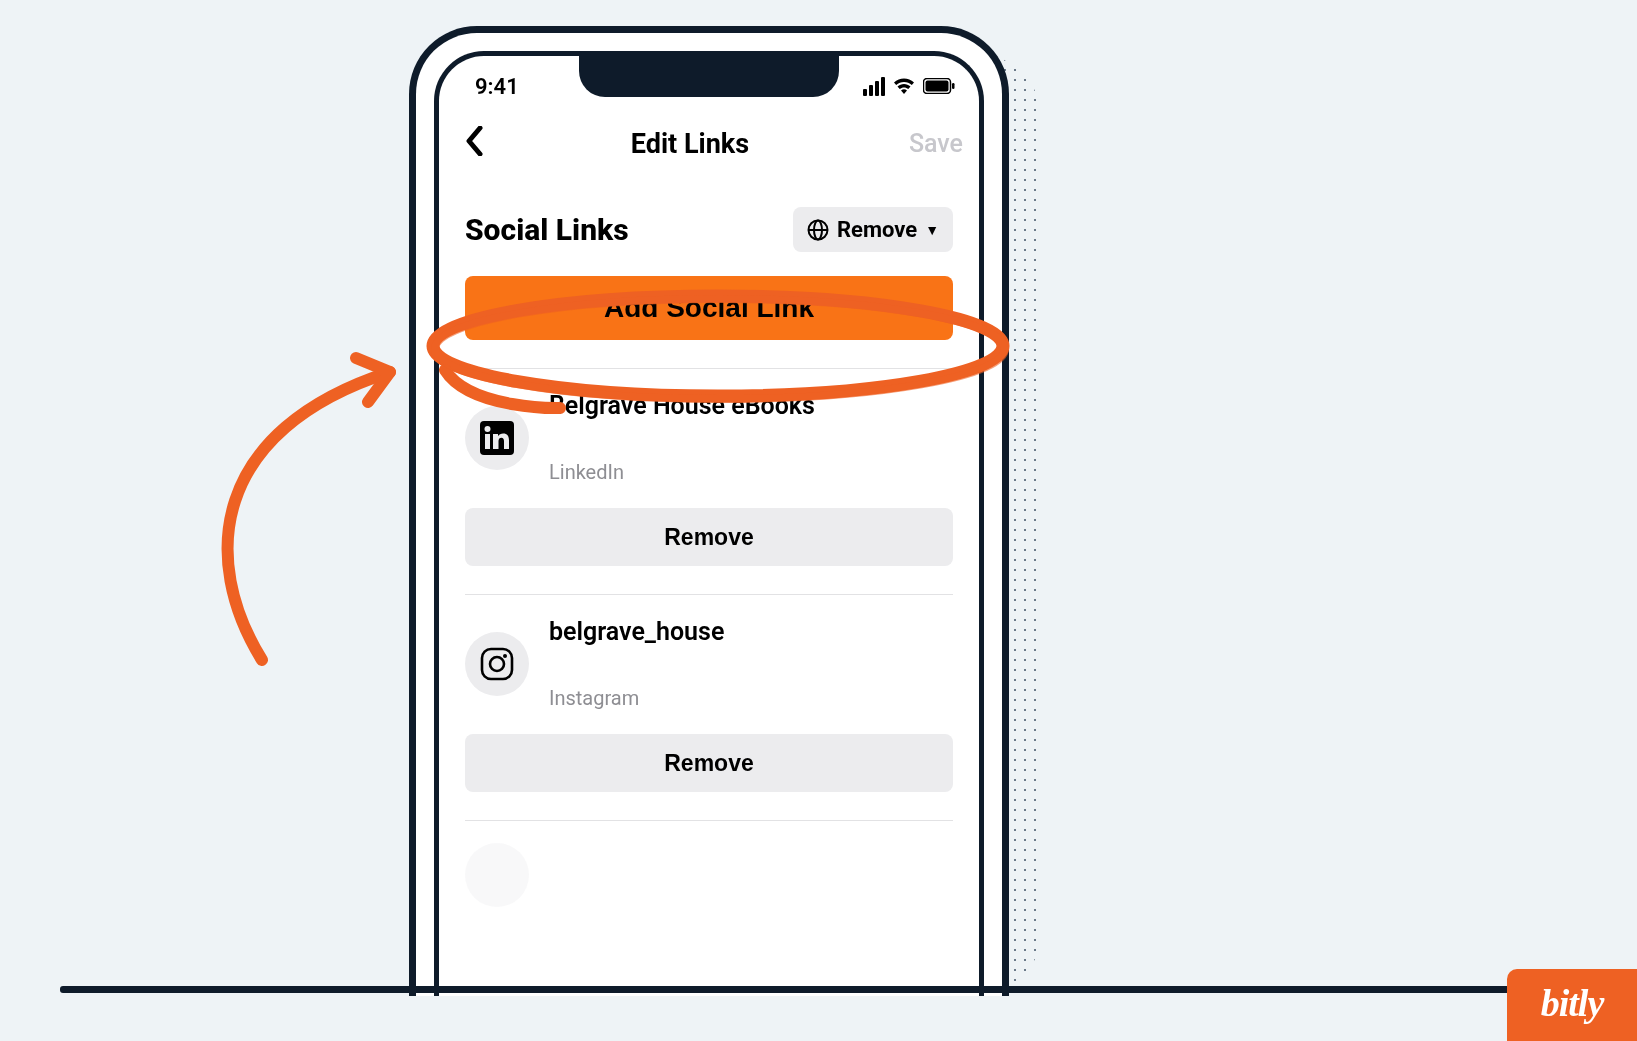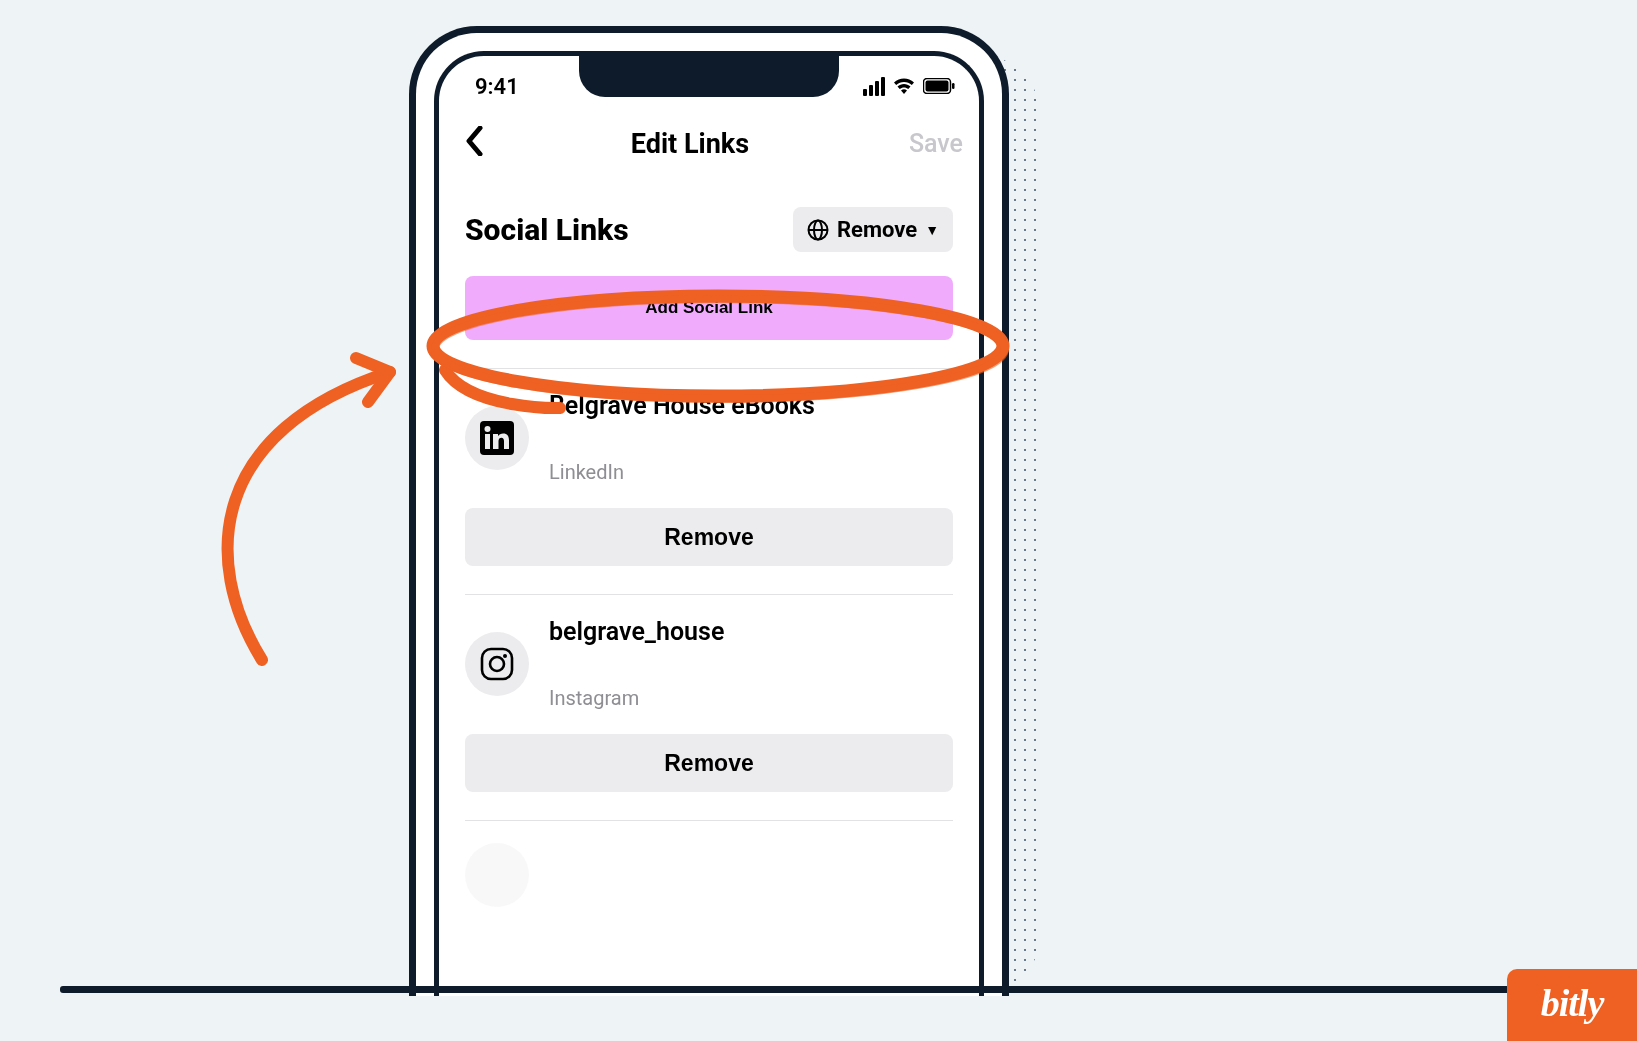--- a/index.html
+++ b/index.html
@@ -121,26 +121,26 @@
     font-weight:700;
     color:#000;
     cursor:pointer;
   }
   .globe-icon { width:22px; height:22px; }
   .caret-down { font-size:14px; }
 
   .add-link-btn {
     display:block;
     margin: 6px 26px 0 26px;
-    background:#f0abfc;
+    background:#f97316;
     border:none;
     border-radius:8px;
     height:64px;
     width: calc(100% - 52px);
-    font-size:17px;
+    font-size:28px;
     font-weight:600;
     color:#000;
     cursor:pointer;
     position:relative;
   }
 
   .divider { height:1px; background:#e2e2e4; margin: 28px 26px 0 26px; }
 
   .link-item {
     display:flex;

